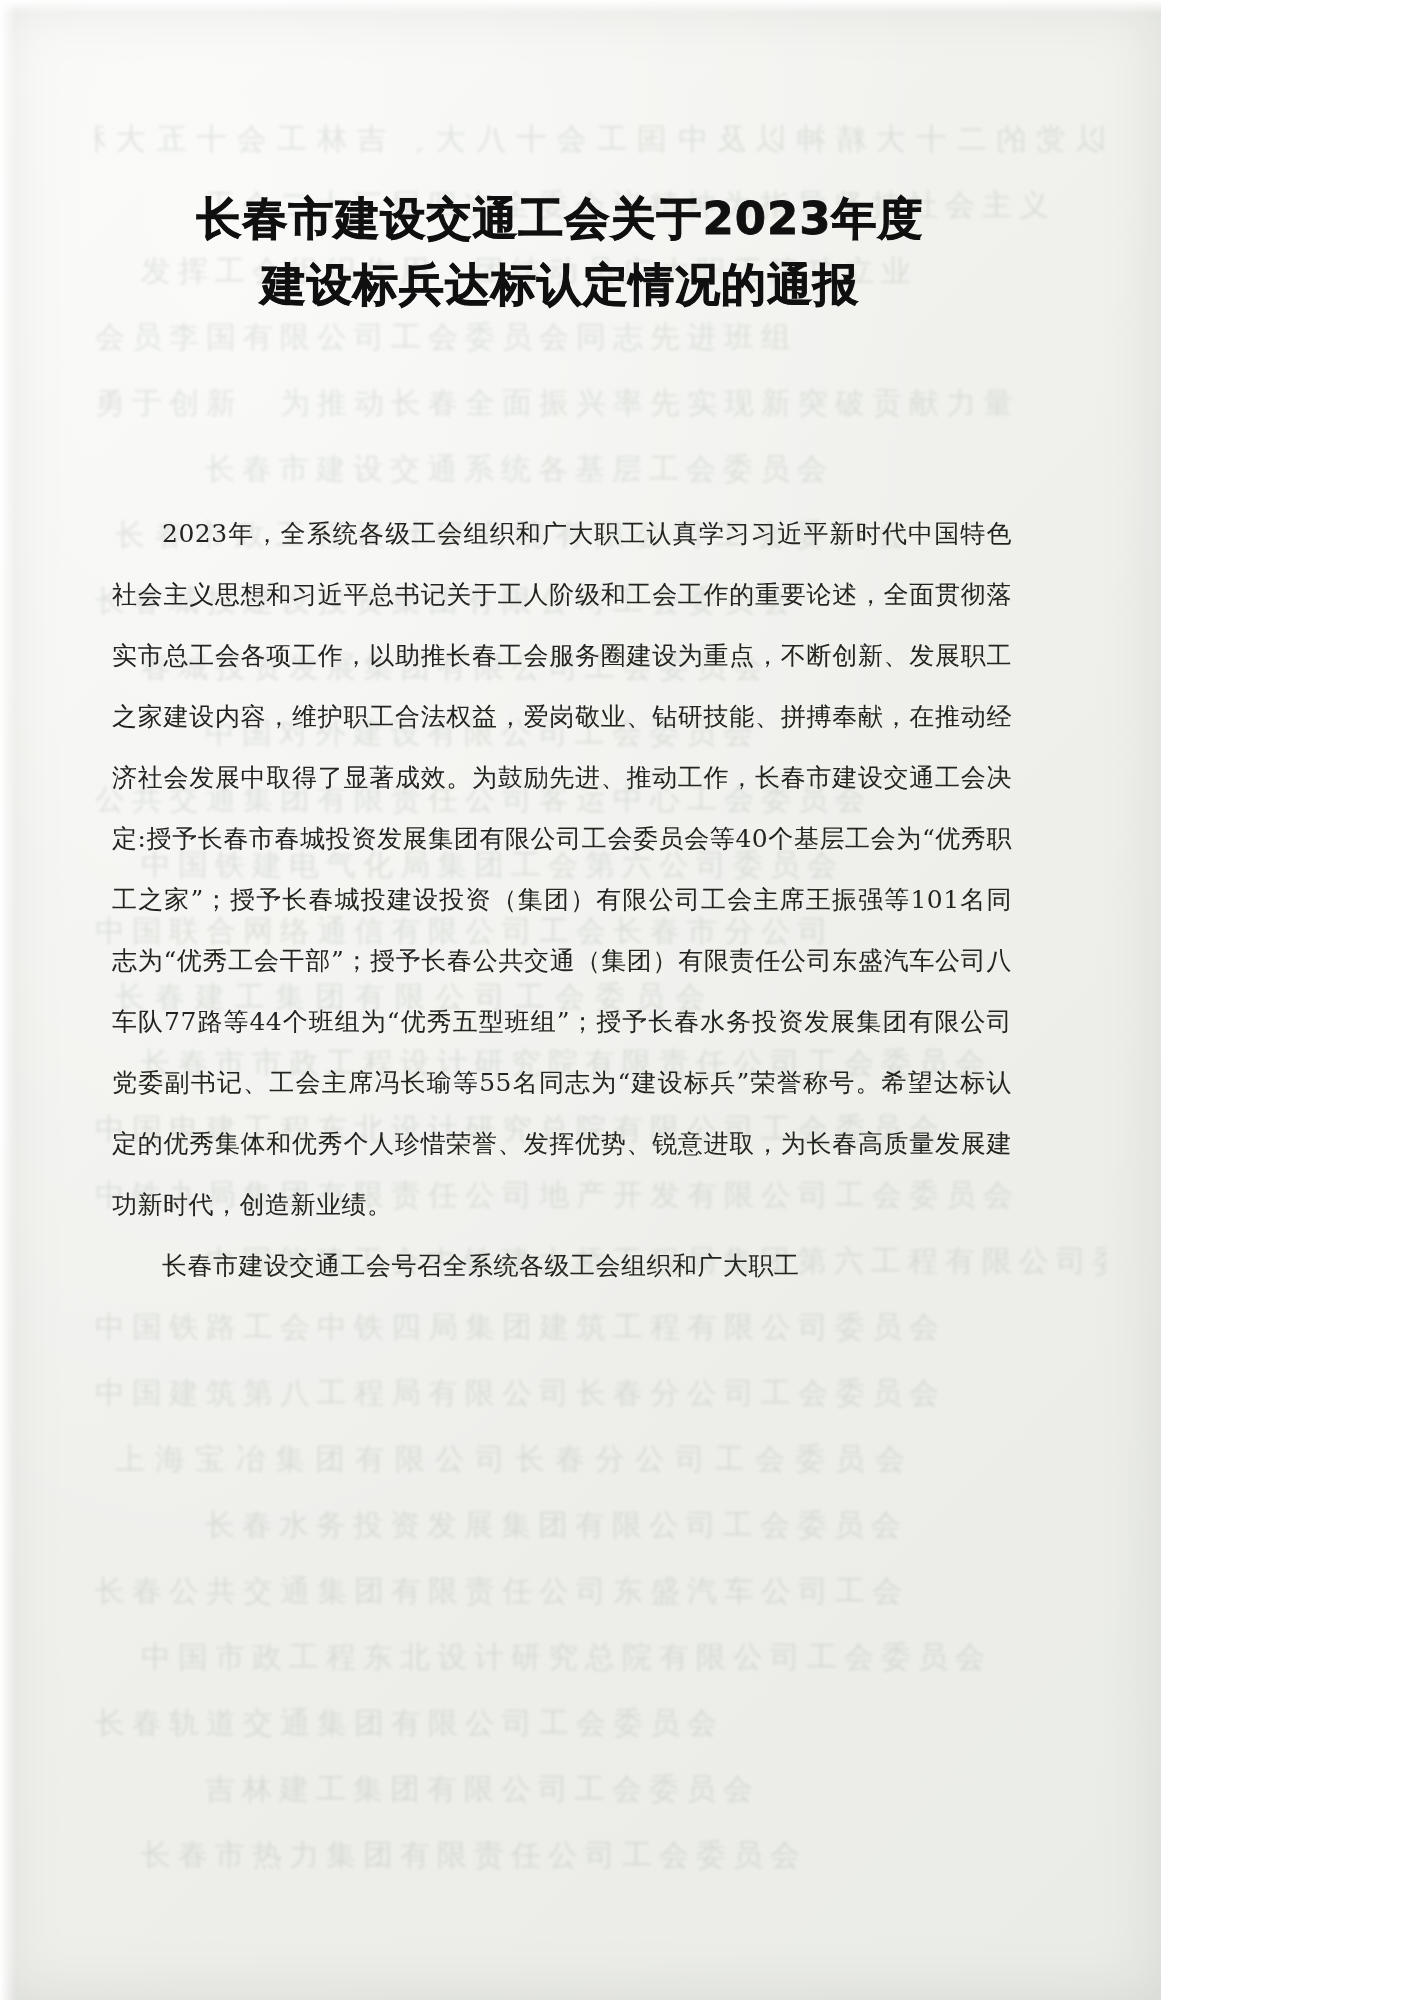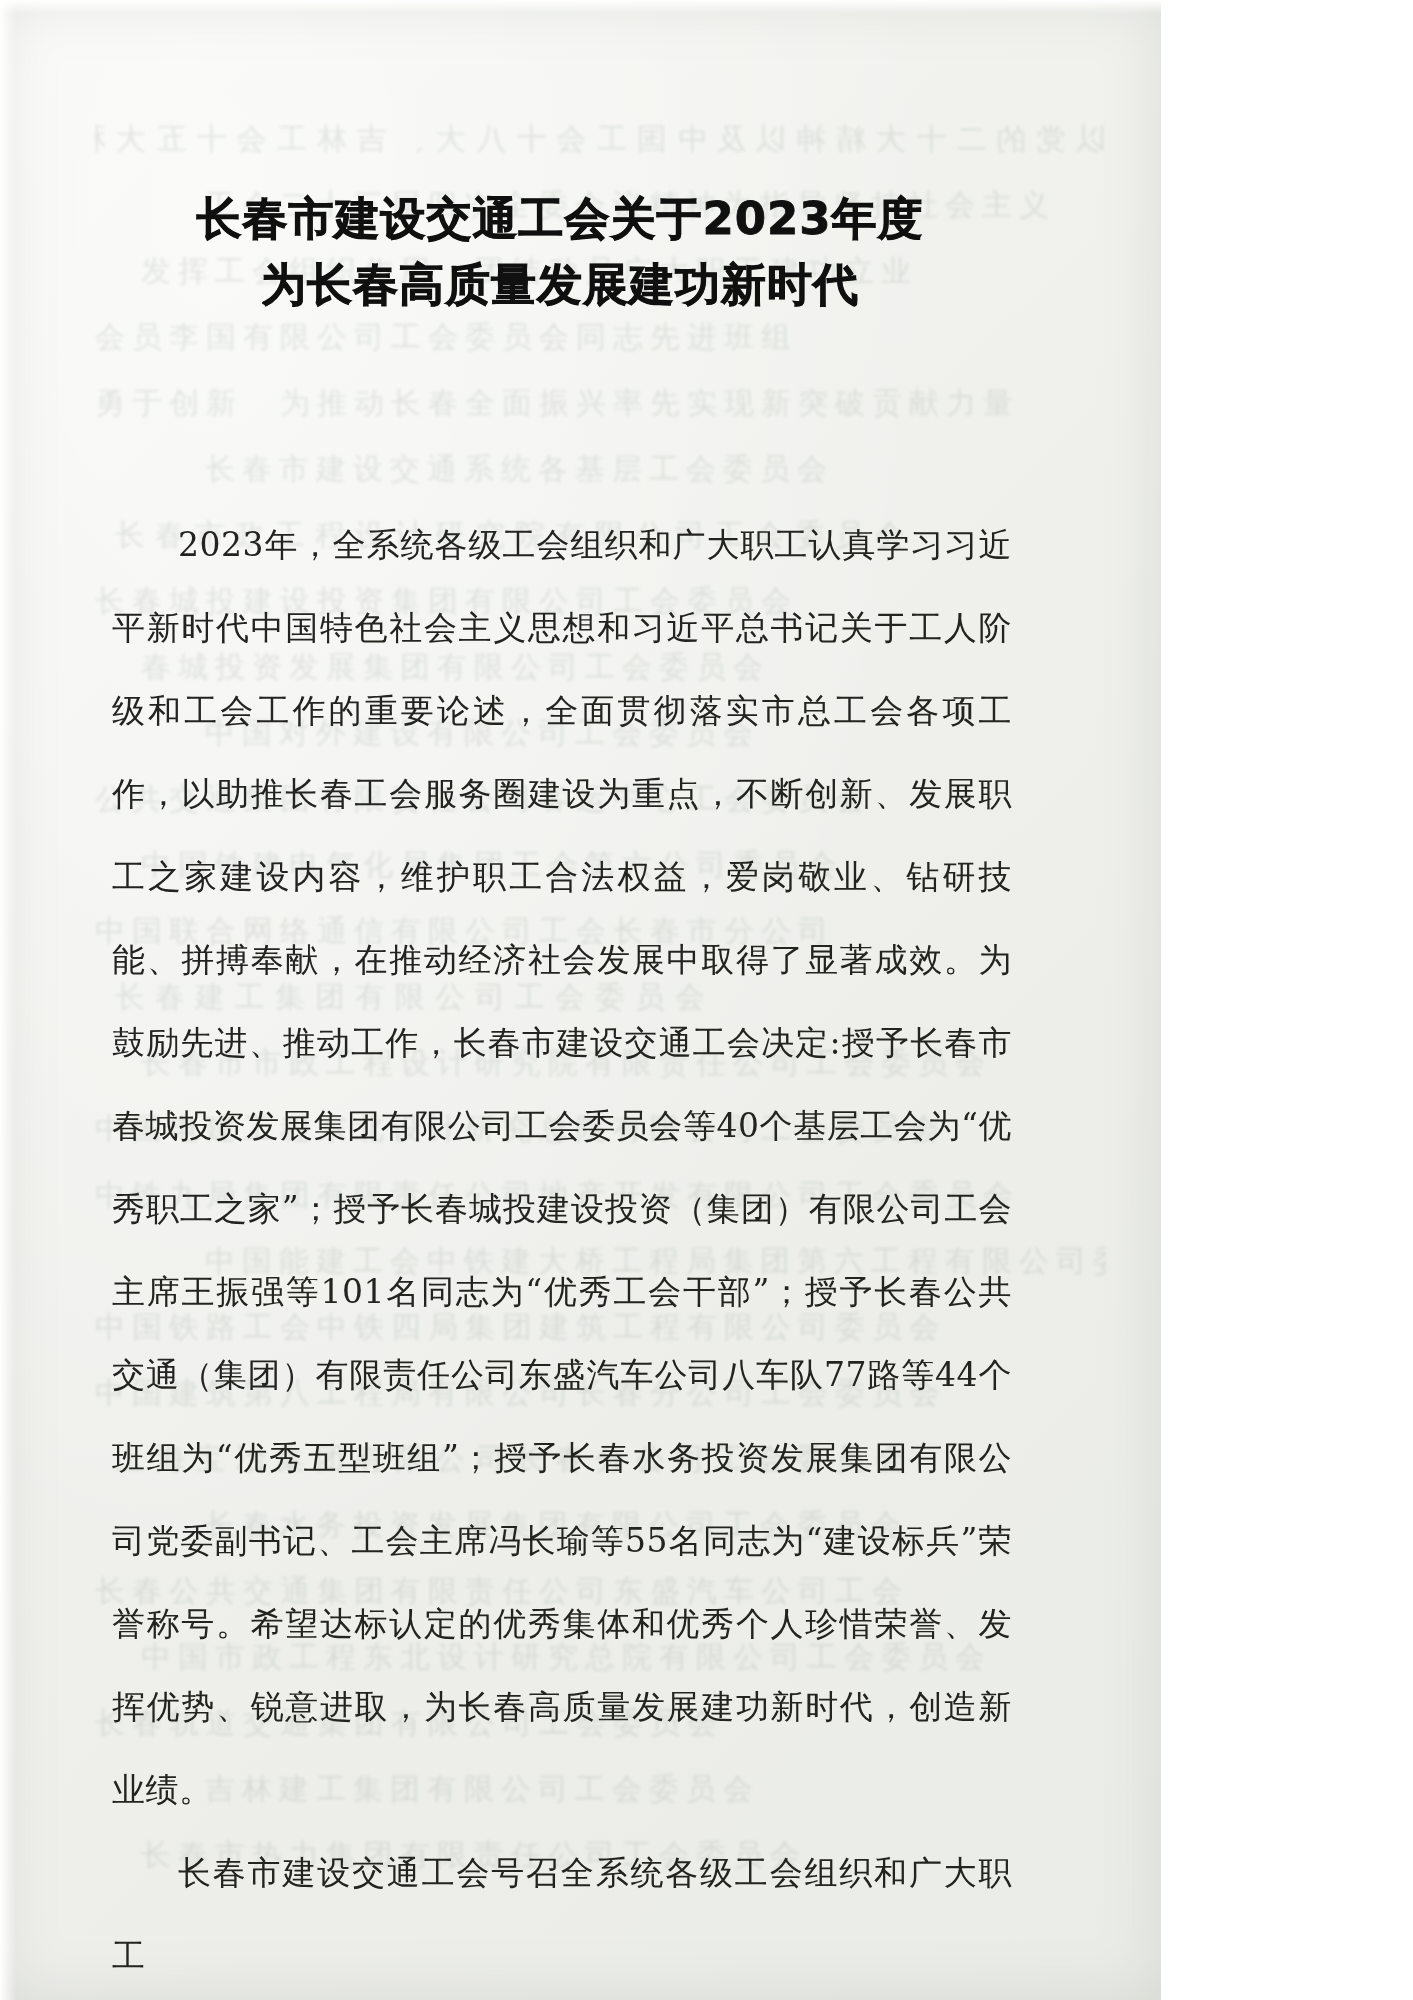--- a/index.html
+++ b/index.html
@@ -46,21 +46,21 @@
     position:absolute;top:186px;left:100px;width:920px;
     text-align:center;
     font-family:"DejaVu Sans","Liberation Sans",sans-serif;
     font-weight:900;color:#101010;
     font-size:45px;line-height:66px;letter-spacing:1px;
     -webkit-text-stroke:0.8px #101010;
   }
 
   .body-block{
     position:absolute;top:503px;left:112px;width:900px;
-    font-size:33px;line-height:83px;color:#23231f;
+    font-size:25px;line-height:61px;color:#23231f;
     text-align:justify;letter-spacing:.5px;
   }
   .body-block p{margin:0;text-indent:2em;}
 
   .page-number{
     position:absolute;top:1888px;left:1118px;width:200px;
     font-size:31px;color:#2a2a26;letter-spacing:2px;text-align:center;
   }
 </style>
 </head>
@@ -95,21 +95,21 @@
       <div class="bleed-line">中国市政工程东北设计研究总院有限公司工会委员会</div>
       <div class="bleed-line">长春轨道交通集团有限公司工会委员会</div>
       <div class="bleed-line">吉林建工集团有限公司工会委员会</div>
       <div class="bleed-line">长春市热力集团有限责任公司工会委员会</div>
     </div>
 
   <div class="doc">
 
     <div class="title-block">
       <div>长春市建设交通工会关于2023年度</div>
-      <div>为长春高质量发展建功新时代</div>
+      <div>建设标兵达标认定情况的通报</div>
     </div>
 
     <div class="body-block">
       <p>2023年，全系统各级工会组织和广大职工认真学习习近平新时代中国特色社会主义思想和习近平总书记关于工人阶级和工会工作的重要论述，全面贯彻落实市总工会各项工作，以助推长春工会服务圈建设为重点，不断创新、发展职工之家建设内容，维护职工合法权益，爱岗敬业、钻研技能、拼搏奉献，在推动经济社会发展中取得了显著成效。为鼓励先进、推动工作，长春市建设交通工会决定:授予长春市春城投资发展集团有限公司工会委员会等40个基层工会为“优秀职工之家”；授予长春城投建设投资（集团）有限公司工会主席王振强等101名同志为“优秀工会干部”；授予长春公共交通（集团）有限责任公司东盛汽车公司八车队77路等44个班组为“优秀五型班组”；授予长春水务投资发展集团有限公司党委副书记、工会主席冯长瑜等55名同志为“建设标兵”荣誉称号。希望达标认定的优秀集体和优秀个人珍惜荣誉、发挥优势、锐意进取，为长春高质量发展建功新时代，创造新业绩。</p>
       <p>长春市建设交通工会号召全系统各级工会组织和广大职工</p>
     </div>
 
     <div class="page-number">—1—</div>
 
   </div>

